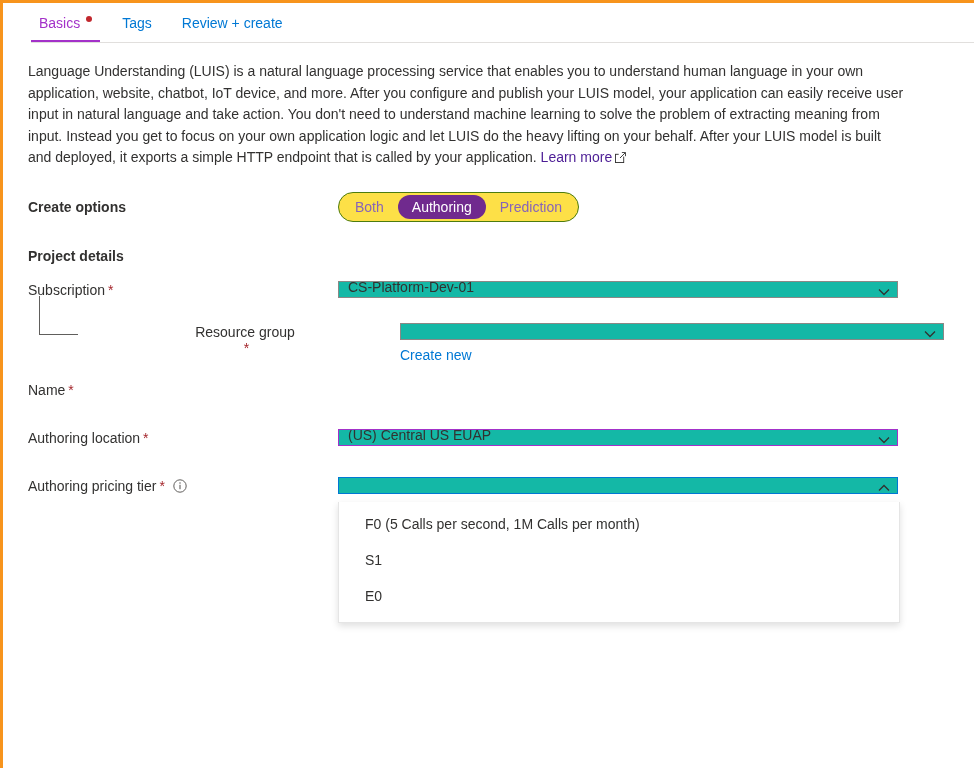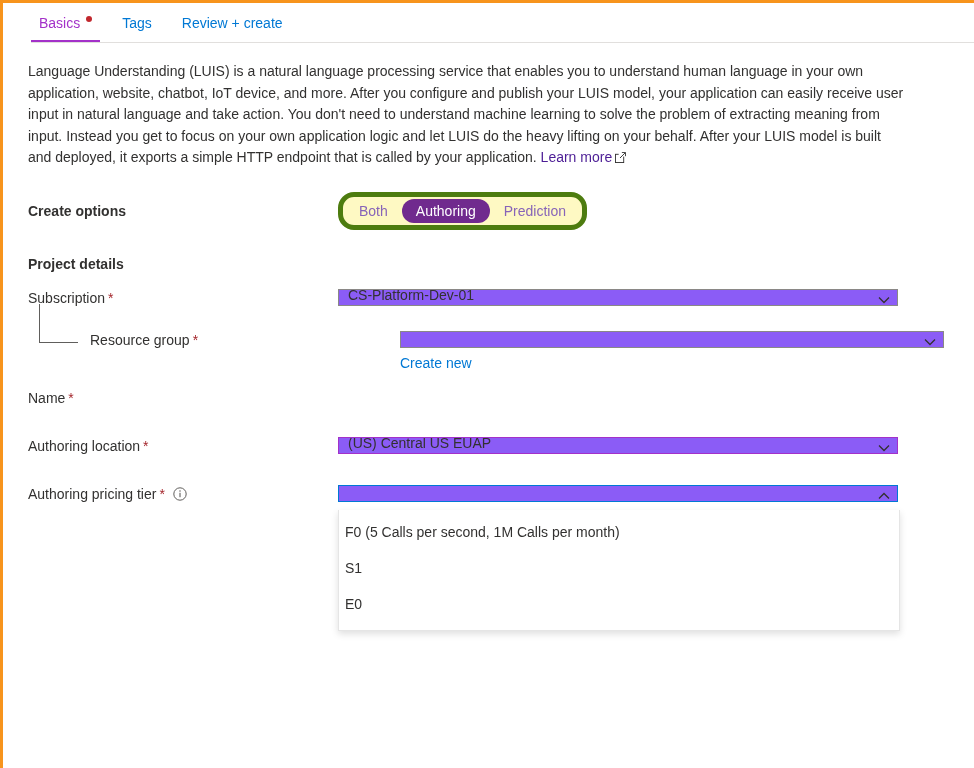--- a/index.html
+++ b/index.html
@@ -157,25 +157,25 @@
   .pillgroup-label {
     width: 310px;
     flex: 0 0 310px;
     font-size: 14px;
     font-weight: bold;
     color: #323130;
   }
   .pillgroup {
     display: inline-flex;
     align-items: center;
-    border: 5px solid #4d7c0f;
+    border: 1px solid #4d7c0f;
     border-radius: 16px;
     height: 28px;
     padding: 0 2px;
-    background: #fef9c3;
+    background: #fde047;
   }
   .pill {
     font-size: 14px;
     color: #8c5ab5;
     color: #8764b8;
     padding: 0 14px;
     height: 24px;
     line-height: 24px;
     border-radius: 14px;
     cursor: pointer;
@@ -204,21 +204,21 @@
     max-width: 860px;
     margin: 0 0 22px 0;
   }
 
   
   .input {
     box-sizing: border-box;
     width: 100%;
     height: 17px;
     border: 1px solid #8a8886;
-    background: #8b5cf6;
+    background: #14b8a6;
     font-size: 14px;
     font-family: inherit;
     color: #323130;
     padding: 0 30px 5px 9px;
     outline: none;
     line-height: 26px;
   }
   .input::placeholder { color: #605e5c; }
   .input.purple { border-color: #a331c9; }
   .input.blue { border: 1px solid #0078d4; }
@@ -271,21 +271,21 @@
     background: #ffffff;
     border: 1px solid #e5e5e5;
     border-top: none;
     box-shadow: 0 3px 7px rgba(0,0,0,0.13);
     z-index: 30;
     padding: 4px 0 8px 0;
   }
   .dd-option {
     font-size: 14px;
     color: #323130;
-    padding: 9px 10px 9px 6px;
+    padding: 9px 10px 9px 26px;
     cursor: pointer;
     line-height: 18px;
     white-space: nowrap;
   }
 </style>
 </head>
 <body>
 
 <div class="frame-top"></div>
 <div class="frame-left"></div>
@@ -341,21 +341,21 @@
         <span class="chev">
           <svg width="12" height="8" viewBox="0 0 12 8">
               <path d="M1 1.5 L6 6.5 L11 1.5" fill="none" stroke="#323130" stroke-width="1.3"></path>
             </svg>
         </span>
         <button class="combo-btn"></button>
       </div>
     </div>
 
     <div class="row">
-      <div class="row-label" style="padding-left:62px;">
+      <div class="row-label" style="padding-left:62px;flex-direction:column;">
         <span class="tree-connector"></span>
         <span>Resource group</span>
           <span class="req">*</span>
       </div>
       <div class="row-field">
         <div class="combo">
           <input class="input" type="text" readonly="" value="" style="">
           <span class="chev">
             <svg width="12" height="8" viewBox="0 0 12 8">
                 <path d="M1 1.5 L6 6.5 L11 1.5" fill="none" stroke="#323130" stroke-width="1.3"></path>

